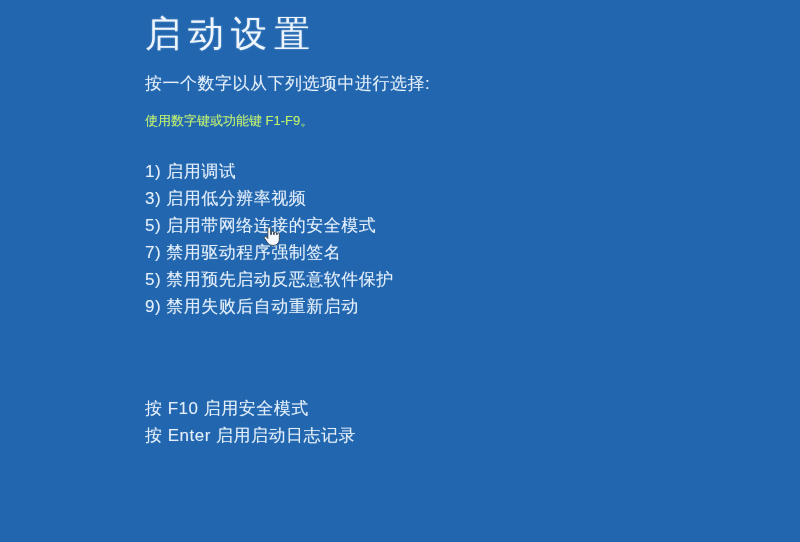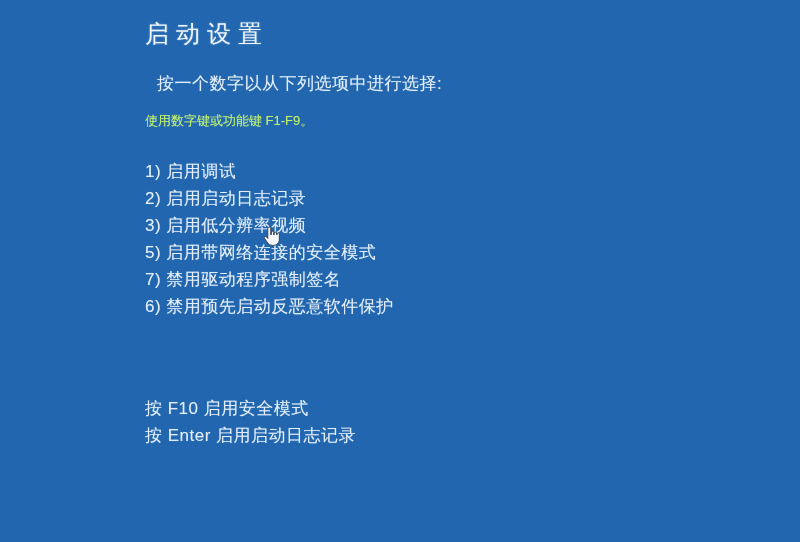--- a/index.html
+++ b/index.html
@@ -14,34 +14,33 @@
     width: 800px; height: 542px;
     background: #2166af;
     color: #e3eefa;
   }
   .content {
     position: absolute;
     left: 145px; top: 0; right: 20px;
   }
   .title {
     margin: 12px 0 16px 0;
-    font-size: 24px;
+    font-size: 36px;
     font-weight: 400;
     letter-spacing: 7px;
     color: #eef5fc;
     line-height: 44px;
     text-shadow: 0 0 2px rgba(220,235,250,0.45);
   }
   .subtitle {
     margin-top: 16px;
     font-size: 17px;
     line-height: 24px;
     letter-spacing: 0.5px;
     text-shadow: 0 0 1px rgba(220,235,250,0.4);
-    margin-left: 12px;
   }
   .note {
     margin-top: 16px;
     font-size: 13px;
     line-height: 18px;
     color: #bef264;
     text-shadow: 0 0 1px rgba(220,235,250,0.35);
   }
   .options {
     list-style: none;
@@ -78,25 +77,25 @@
   <div class="content">
 
     <h1 class="title">启动设置</h1>
 
     <div class="subtitle">按一个数字以从下列选项中进行选择:</div>
 
     <div class="note">使用数字键或功能键 F1-F9。</div>
 
     <ul class="options">
       <li>1) 启用调试</li>
-      <li>2) 启用启动日志记录</li>
       <li>3) 启用低分辨率视频</li>
       <li>5) 启用带网络连接的安全模式</li>
       <li>7) 禁用驱动程序强制签名</li>
-      <li>6) 禁用预先启动反恶意软件保护</li>
+      <li>5) 禁用预先启动反恶意软件保护</li>
+      <li>9) 禁用失败后自动重新启动</li>
     </ul>
 
     <div class="footer">
       <div>按 F10 启用安全模式</div>
       <div>按 Enter 启用启动日志记录</div>
     </div>
 
   </div>
 
   <svg class="cursor" viewBox="0 0 32 38" xmlns="http://www.w3.org/2000/svg">

